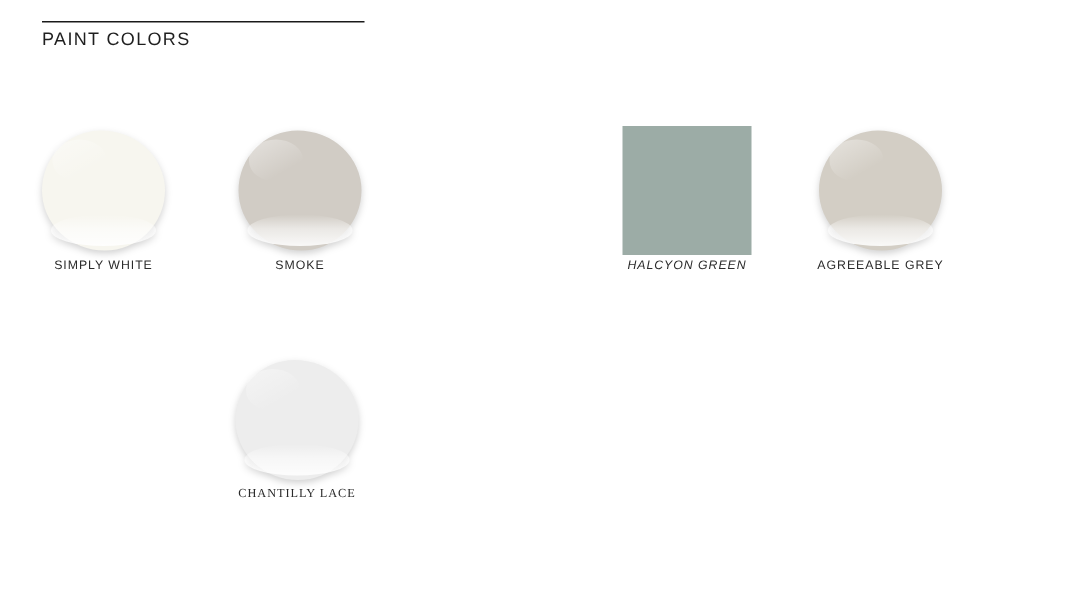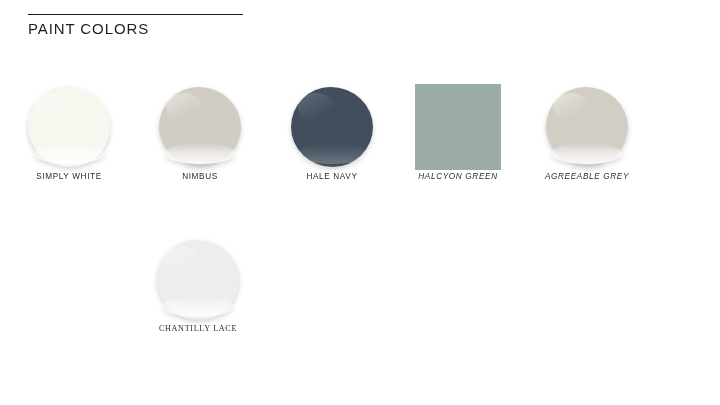--- a/index.html
+++ b/index.html
@@ -24,21 +24,21 @@
     top: 14px;
     width: 300px;
   }
   #title-rule {
     width: 215px;
     height: 0;
     border-top: 1.2px solid #1a1a1a;
     margin: 0 0 5px 0;
   }
   #page-title {
-    font-size: 15px;
+    font-size: 12px;
     letter-spacing: 0.9px;
     color: #1f1f1f;
     font-weight: 400;
     line-height: 1.15;
     white-space: nowrap;
   }
 
   
   .swatch-grid {
     position: absolute;
@@ -149,35 +149,29 @@
     <div class="swatch-cell" style="left: 5px; top: 63px;">
       <div class="swatch-art">
         <div class="blob" style="background: rgb(247, 246, 239);"></div>
       </div>
       <div class="swatch-label" style="margin-top: -1px;">SIMPLY WHITE</div>
     </div>
     <div class="swatch-cell" style="left: 136px; top: 63px;">
       <div class="swatch-art">
         <div class="blob" style="background: rgb(209, 204, 197);"></div>
       </div>
-      <div class="swatch-label" style="margin-top: -1px;">NIMBUS</div>
-    </div>
-    <div class="swatch-cell" style="left: 268px; top: 63px;">
-      <div class="swatch-art">
-        <div class="blob dark" style="background: rgb(67, 78, 93);"></div>
-      </div>
-      <div class="swatch-label" style="margin-top: -1px;">HALE NAVY</div>
+      <div class="swatch-label" style="margin-top: -1px;">SMOKE</div>
     </div>
     <div class="swatch-cell" style="left: 394px; top: 63px; font-style: italic;">
       <div class="swatch-art">
         <div class="chip-square" style="background: rgb(156, 172, 166);"></div>
       </div>
       <div class="swatch-label" style="margin-top: -1px;">HALCYON GREEN</div>
     </div>
-    <div class="swatch-cell" style="left: 523px; top: 63px; font-style: italic;">
+    <div class="swatch-cell" style="left: 523px; top: 63px;">
       <div class="swatch-art">
         <div class="blob" style="background: rgb(211, 206, 197);"></div>
       </div>
       <div class="swatch-label" style="margin-top: -1px;">AGREEABLE GREY</div>
     </div>
     <div class="swatch-cell" style="left: 134px; top: 216px; font-family: Liberation Serif, serif;">
       <div class="swatch-art">
         <div class="blob" style="background: rgb(237, 237, 237);"></div>
       </div>
       <div class="swatch-label" style="margin-top: -2px;">CHANTILLY LACE</div>

